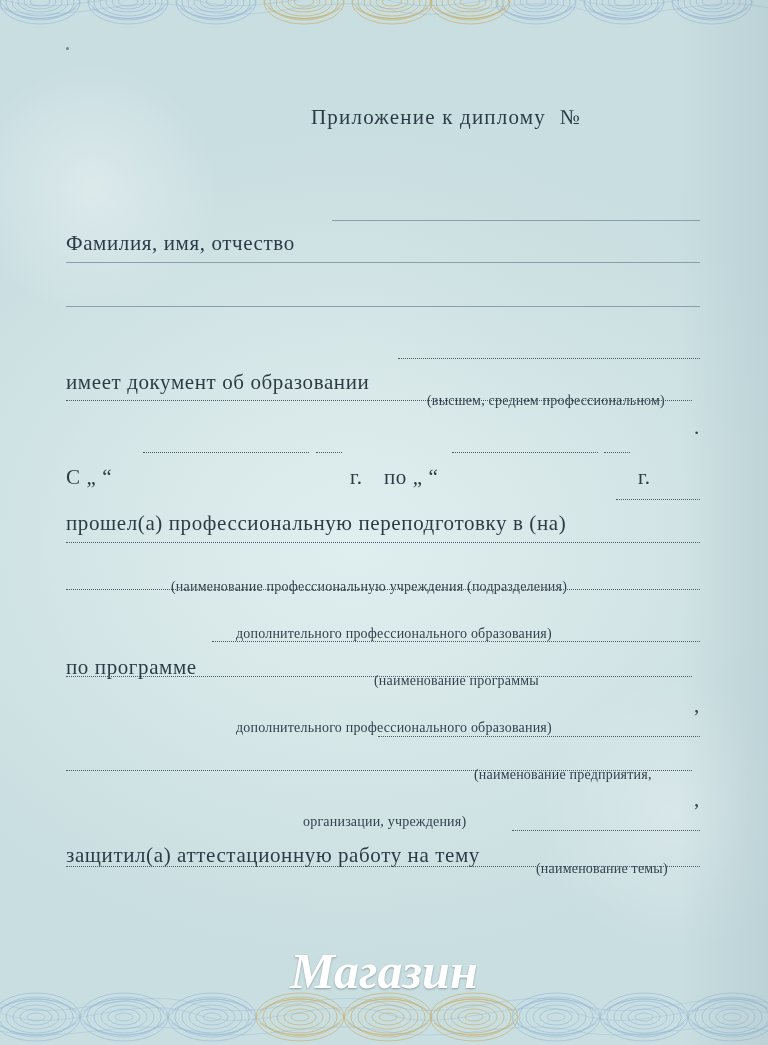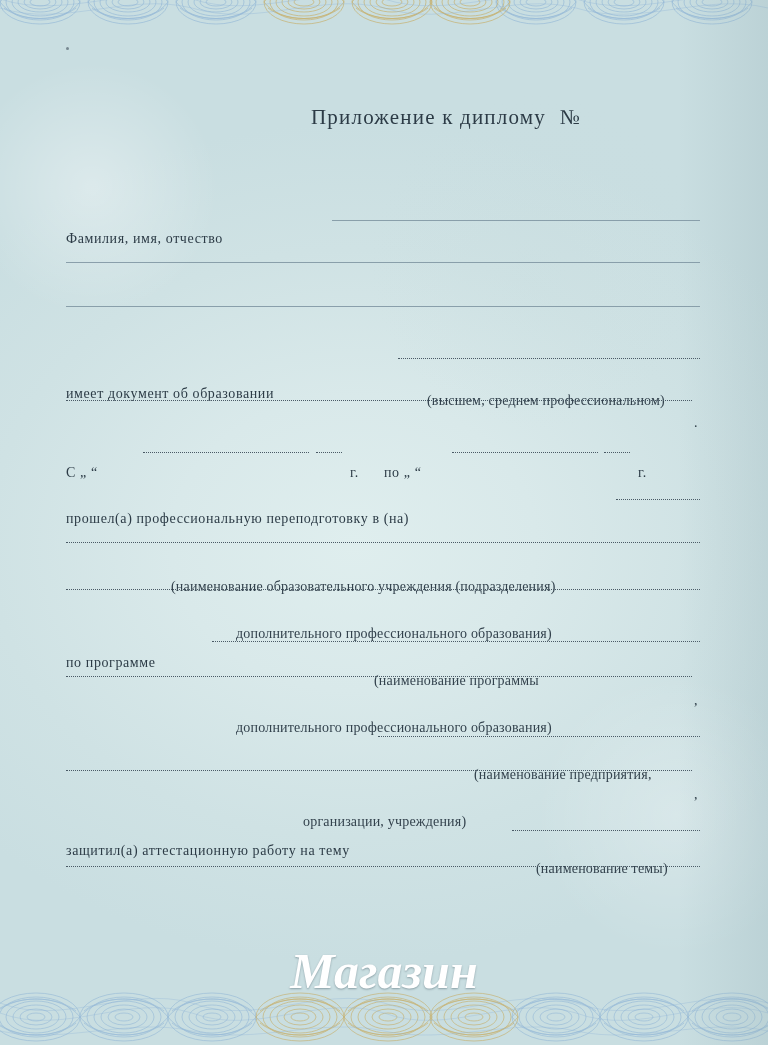--- a/index.html
+++ b/index.html
@@ -58,21 +58,21 @@
   
   .ln {
     position: absolute;
     white-space: nowrap;
     color: #2c3b46;
     font-family: Liberation Serif, serif;
     letter-spacing: 0.6px;
     margin-top: 33px;
   }
   .main {
-    font-size: 14px;
+    font-size: 21px;
   }
   .small {
     font-size: 14px;
     letter-spacing: 0.2px;
     color: #33424d;
   }
   .dotline {
     position: absolute;
     border-bottom: 1px dotted #4a5a66;
     height: 0;
@@ -187,40 +187,40 @@
   <div class="speck" style="left:66px; top:47px;"></div>
 
   <div class="ln main" style="left:311px; top:72px; font-size:21px; letter-spacing:1.2px;">Приложение к диплому</div>
   <div class="ln main" style="left:560px; top:72px; font-size:21px;">№</div>
 
   <div class="ln main" style="left:66px; top:198px;">Фамилия, имя, отчество</div>
   <div class="solidline" style="left:332px; top:220px; width:368px;"></div>
   <div class="solidline" style="left:66px; top:262px; width:634px;"></div>
   <div class="solidline" style="left:66px; top:306px; width:634px;"></div>
 
-  <div class="ln main" style="left:66px; top:353px;">имеет документ об образовании</div>
+  <div class="ln main" style="left:66px; top:337px;">имеет документ об образовании</div>
   <div class="dotline" style="left:398px; top:358px; width:302px;"></div>
   <div class="ln small" style="left:427px; top:360px;">(высшем, среднем профессиональном)</div>
 
   <div class="dotline" style="left:66px; top:400px; width:626px;"></div>
   <div class="ln main" style="left:694px; top:382px;">.</div>
 
   <div class="ln main" style="left:66px; top:432px;">С  „     “</div>
   <div class="dotline" style="left:143px; top:452px; width:166px;"></div>
   <div class="dotline" style="left:316px; top:452px; width:26px;"></div>
   <div class="ln main" style="left:350px; top:432px;">г.</div>
   <div class="ln main" style="left:384px; top:432px;">по   „     “</div>
   <div class="dotline" style="left:452px; top:452px; width:146px;"></div>
   <div class="dotline" style="left:604px; top:452px; width:26px;"></div>
   <div class="ln main" style="left:638px; top:432px;">г.</div>
 
   <div class="ln main" style="left:66px; top:478px;">прошел(а) профессиональную переподготовку в (на)</div>
   <div class="dotline" style="left:616px; top:499px; width:84px;"></div>
   <div class="dotline" style="left:66px; top:542px; width:634px;"></div>
-  <div class="ln small" style="left:171px; top:546px;">(наименование образовательного учреждения (подразделения)</div>
+  <div class="ln small" style="left:171px; top:546px;">(наименование профессиональную учреждения (подразделения)</div>
 
   <div class="dotline" style="left:66px; top:589px; width:634px;"></div>
   <div class="ln small" style="left:236px; top:593px;">дополнительного профессионального образования)</div>
 
   <div class="ln main" style="left:66px; top:622px;">по программе</div>
   <div class="dotline" style="left:212px; top:641px; width:488px;"></div>
   <div class="ln small" style="left:374px; top:640px;">(наименование программы</div>
 
   <div class="dotline" style="left:66px; top:676px; width:626px;"></div>
   <div class="ln main" style="left:694px; top:660px;">,</div>

